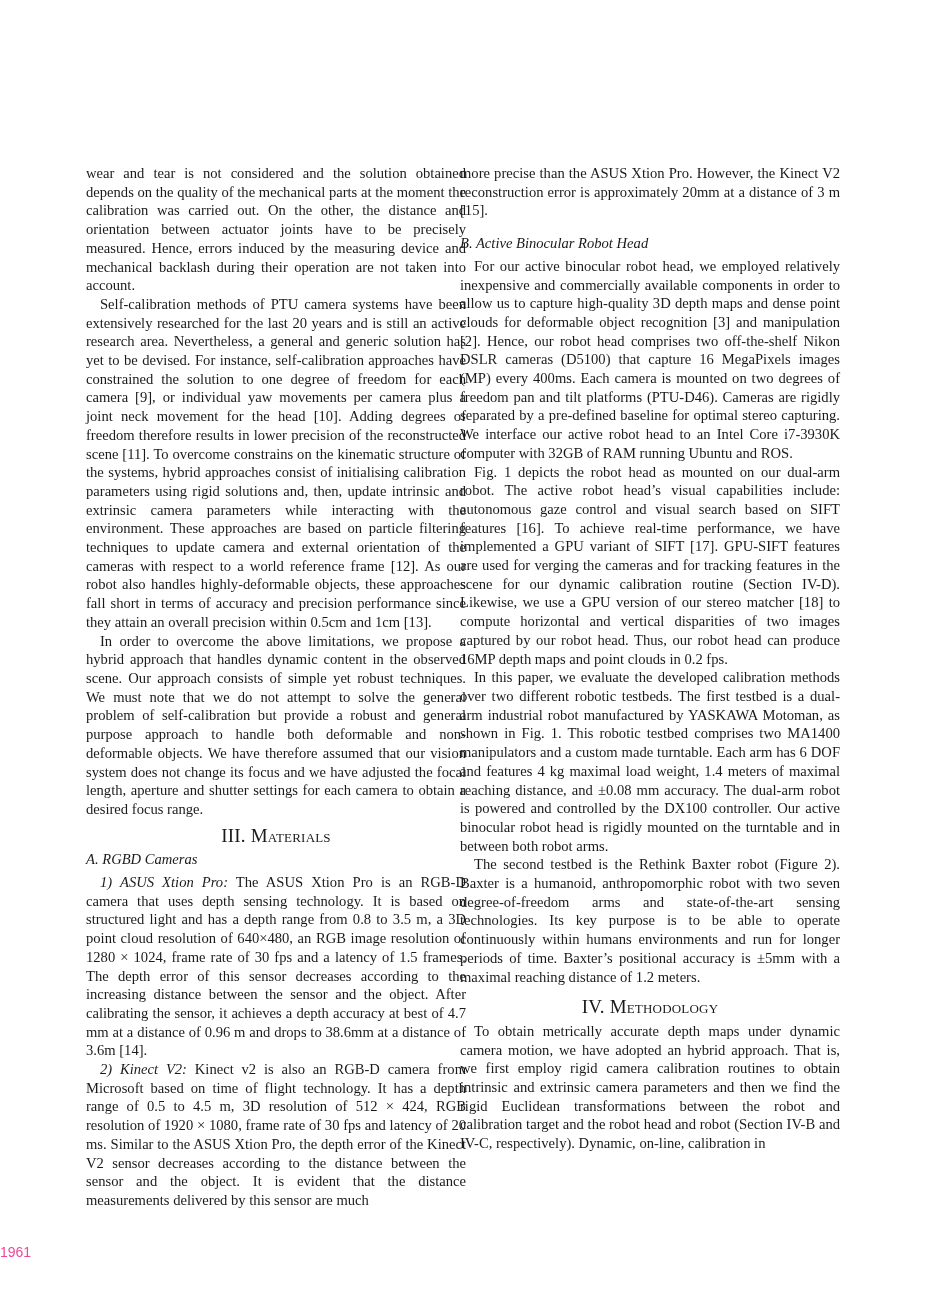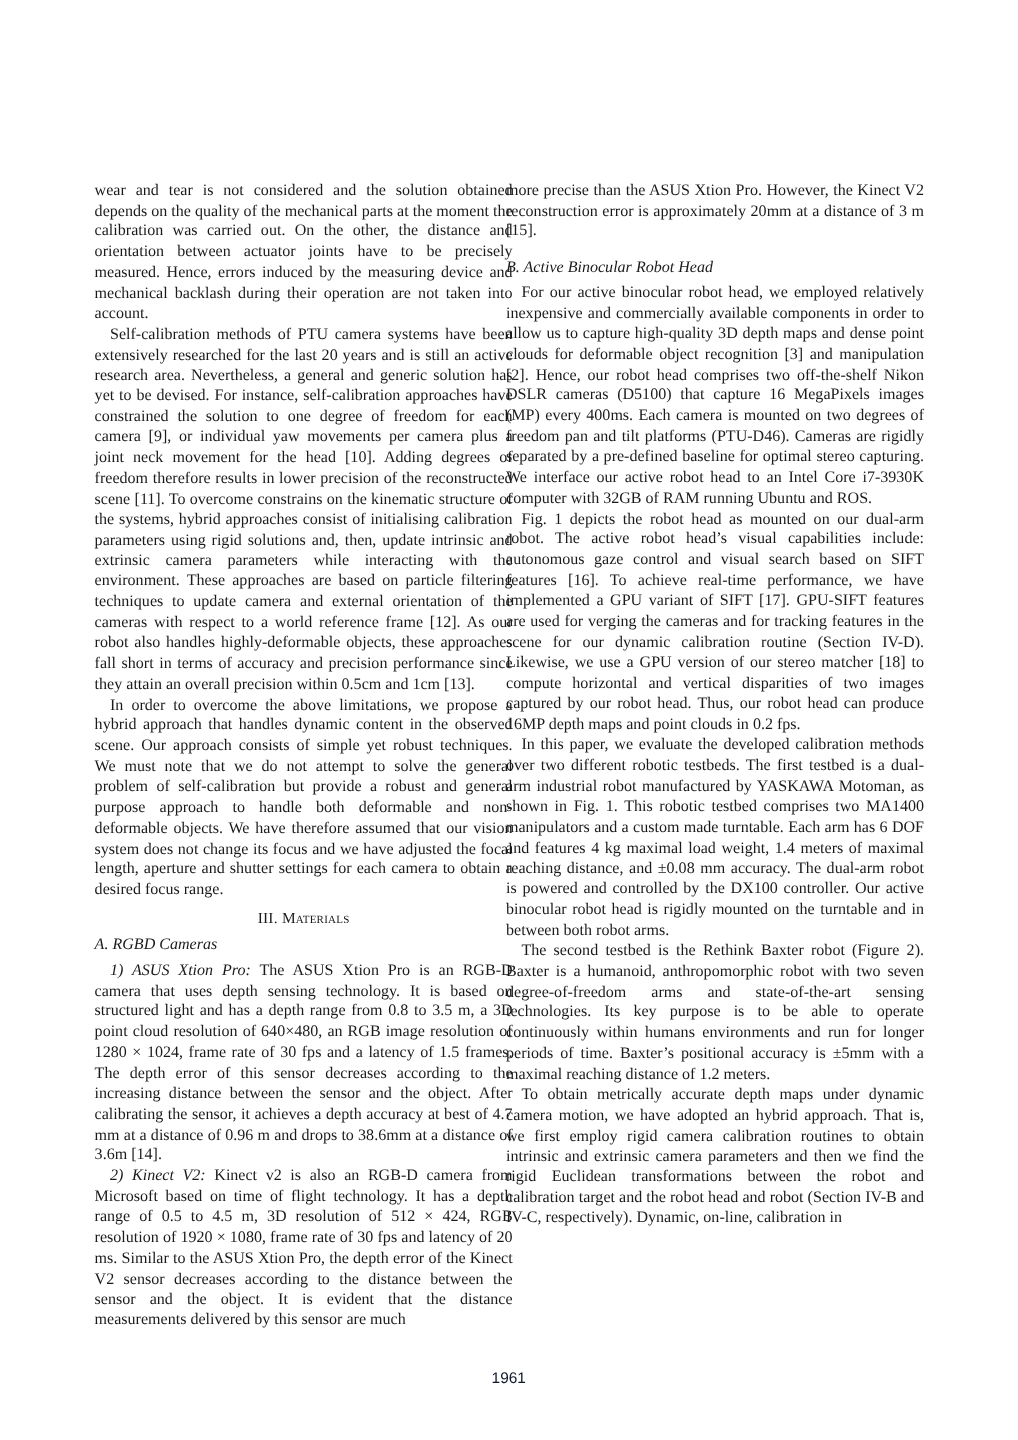--- a/index.html
+++ b/index.html
@@ -12,29 +12,29 @@
   .col {
     position: absolute; top: 164px; width: 380px;
     font-size: 14.6px; line-height: 18.7px;
     text-align: justify; hyphens: manual;
   }
   .col.left { left: 86px; }
   .col.right { left: 460px; }
   p { margin: 0; text-indent: 14px; }
   p.noindent { text-indent: 0; }
   .sec-head {
-    text-align: center; margin: 8px 0 5px 0; font-size: 14px; letter-spacing: 0.2px;
+    text-align: center; margin: 8px 0 5px 0; font-size: 19px; letter-spacing: 0.2px;
   }
   .sec-head .sc { font-variant: small-caps; }
   .sub-head { font-style: italic; margin: 8px 0 4px 0; }
   .sub-head.first { margin-top: 0; }
   .para-head { font-style: italic; }
   .page-number {
-    position: absolute; left: 0; width: 925px; top: 1244px; text-align: center;
-    font-family: "Liberation Sans", "DejaVu Sans", sans-serif; font-size: 14px; color: #0f172a;
+    position: absolute; left: 0; width: 925px; top: 1244px; 
+    font-family: "Liberation Sans", "DejaVu Sans", sans-serif; font-size: 14px; color: #ec4899;
   }
 </style>
 </head>
 <body>
 
 <div class="page">
 
   <div class="col left">
     <p class="noindent">wear and tear is not considered and the solution obtained depends on the quality of the mechanical parts at the moment the calibration was carried out. On the other, the distance and orientation between actuator joints have to be precisely measured. Hence, errors induced by the measuring device and mechanical backlash during their operation are not taken into account.</p>
     <p>Self-calibration methods of PTU camera systems have been extensively researched for the last 20 years and is still an active research area. Nevertheless, a general and generic solution has yet to be devised. For instance, self-calibration approaches have constrained the solution to one degree of freedom for each camera [9], or individual yaw movements per camera plus a joint neck movement for the head [10]. Adding degrees of freedom therefore results in lower precision of the reconstructed scene [11]. To overcome constrains on the kinematic structure of the systems, hybrid approaches consist of initialising calibration parameters using rigid solutions and, then, update intrinsic and extrinsic camera parameters while interacting with the environment. These approaches are based on particle filtering techniques to update camera and external orientation of the cameras with respect to a world reference frame [12]. As our robot also handles highly-deformable objects, these approaches fall short in terms of accuracy and precision performance since they attain an overall precision within 0.5cm and 1cm [13].</p>
@@ -61,17 +61,21 @@
   <div class="col right">
     <p class="noindent">more precise than the ASUS Xtion Pro. However, the Kinect V2 reconstruction error is approximately 20mm at a distance of 3 m [15].</p>
 
     <div class="sub-head" style="margin-top:14px">B.  Active Binocular Robot Head</div>
     <p>For our active binocular robot head, we employed relatively inexpensive and commercially available components in order to allow us to capture high-quality 3D depth maps and dense point clouds for deformable object recognition [3] and manipulation [2]. Hence, our robot head comprises two off-the-shelf Nikon DSLR cameras (D5100) that capture 16 MegaPixels images (MP) every 400ms. Each camera is mounted on two degrees of freedom pan and tilt platforms (PTU-D46). Cameras are rigidly separated by a pre-defined baseline for optimal stereo capturing. We interface our active robot head to an Intel Core i7-3930K computer with 32GB of RAM running Ubuntu and ROS.</p>
     <p>Fig. 1 depicts the robot head as mounted on our dual-arm robot. The active robot head’s visual capabilities include: autonomous gaze control and visual search based on SIFT features [16]. To achieve real-time performance, we have implemented a GPU variant of SIFT [17]. GPU-SIFT features are used for verging the cameras and for tracking features in the scene for our dynamic calibration routine (Section IV-D). Likewise, we use a GPU version of our stereo matcher [18] to compute horizontal and vertical disparities of two images captured by our robot head. Thus, our robot head can produce 16MP depth maps and point clouds in 0.2 fps.</p>
 
     <p>In this paper, we evaluate the developed calibration methods over two different robotic testbeds. The first testbed is a dual-arm industrial robot manufactured by YASKAWA Motoman, as shown in Fig. 1. This robotic testbed comprises two MA1400 manipulators and a custom made turntable. Each arm has 6 DOF and features 4 kg maximal load weight, 1.4 meters of maximal reaching distance, and ±0.08 mm accuracy. The dual-arm robot is powered and controlled by the DX100 controller. Our active binocular robot head is rigidly mounted on the turntable and in between both robot arms.</p>
     <p>The second testbed is the Rethink Baxter robot (Figure 2). Baxter is a humanoid, anthropomorphic robot with two seven degree-of-freedom arms and state-of-the-art sensing technologies. Its key purpose is to be able to operate continuously within humans environments and run for longer periods of time. Baxter’s positional accuracy is ±5mm with a maximal reaching distance of 1.2 meters.</p>
 
+    <div class="sec-head" style="margin-top:12px">
+      <span>IV.</span>
+      <span class="sc">Methodology</span>
+    </div>
     <p>To obtain metrically accurate depth maps under dynamic camera motion, we have adopted an hybrid approach. That is, we first employ rigid camera calibration routines to obtain intrinsic and extrinsic camera parameters and then we find the rigid Euclidean transformations between the robot and calibration target and the robot head and robot (Section IV-B and IV-C, respectively). Dynamic, on-line, calibration in</p>
   </div>
 
   <div class="page-number">1961</div>
 </div>
 
 </body></html>

